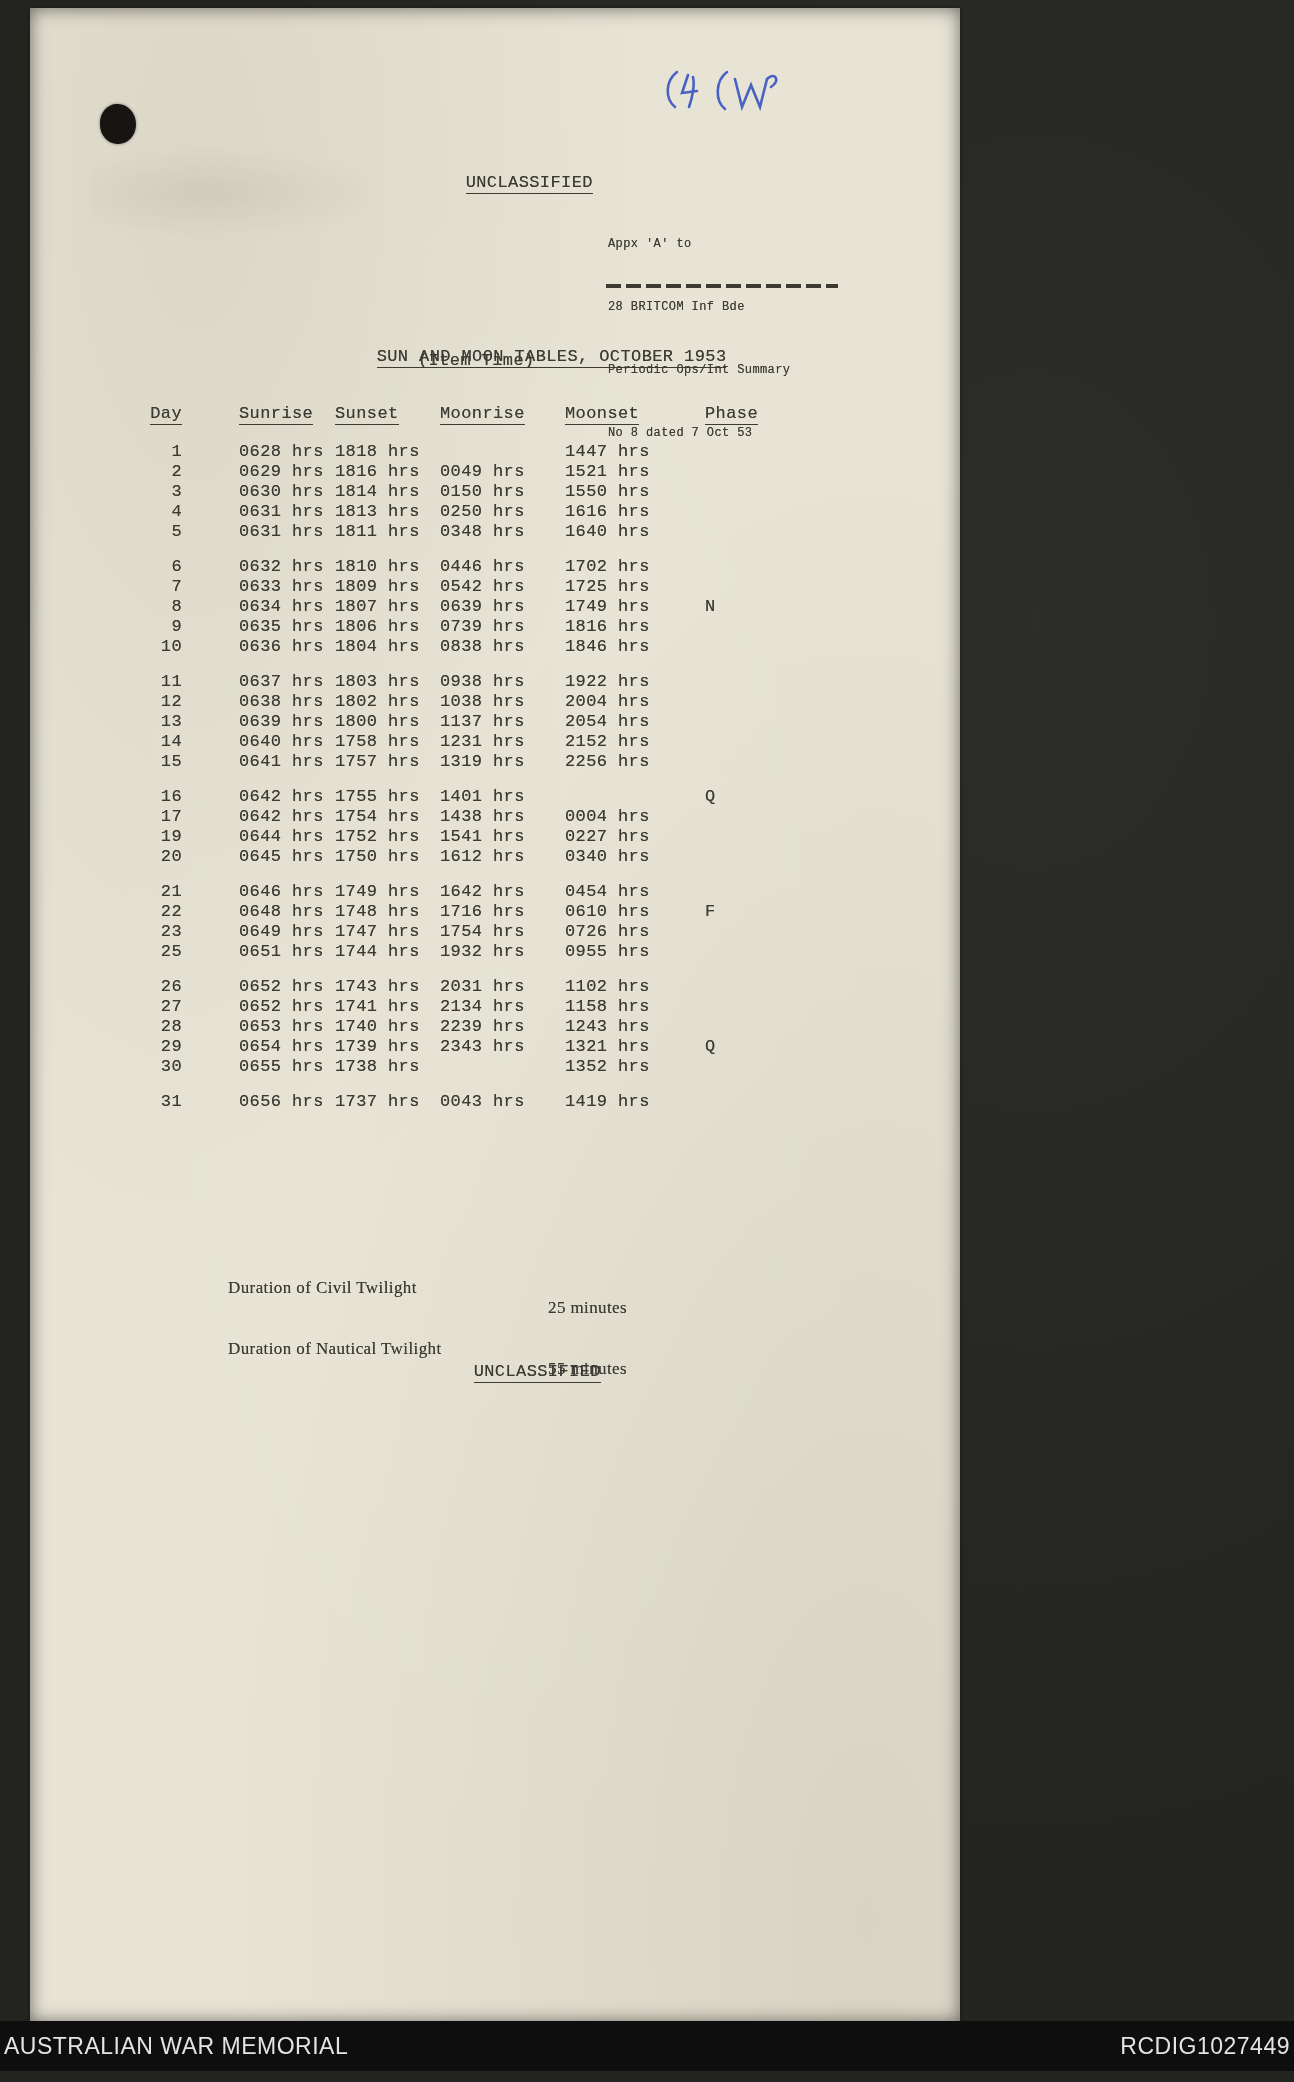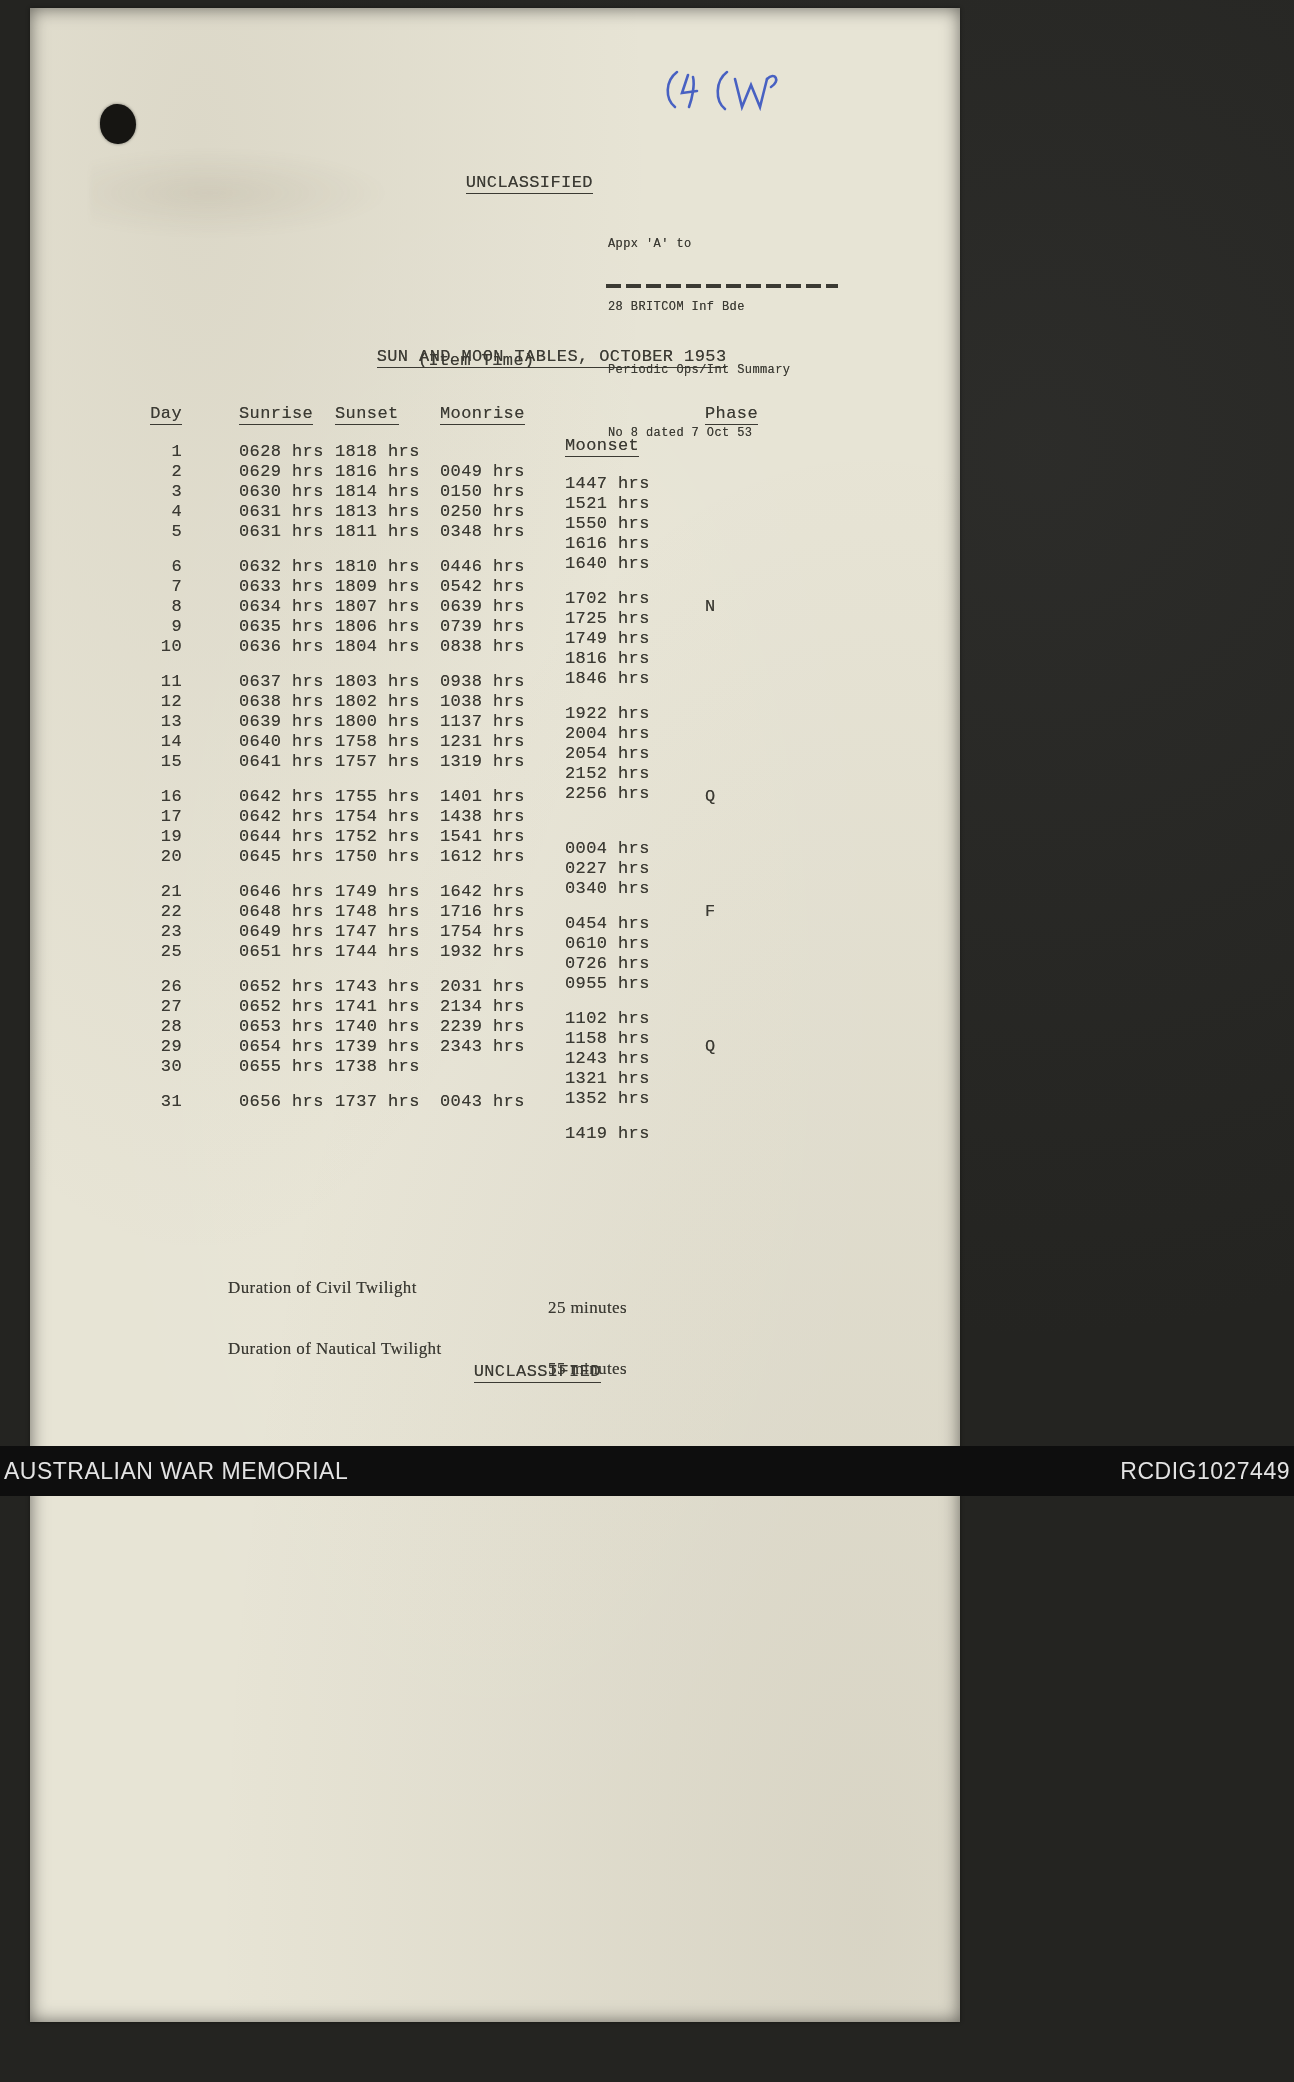--- a/index.html
+++ b/index.html
@@ -1,19 +1,19 @@
 <!DOCTYPE html>
 <html><head>
 <meta charset="utf-8">
 <style>
   * { margin:0; padding:0; box-sizing:border-box; }
   html,body { width:1294px; height:2082px; }
   body { background:#242421; font-family:"Liberation Mono","DejaVu Sans Mono",monospace; overflow:hidden; }
 
-  .scan { position:relative; width:1294px; height:1496px; background:
+  .scan { position:relative; width:1294px; height:2071px; background:
       radial-gradient(ellipse at 80% 30%, rgba(60,60,58,0.35), transparent 60%),
       #242421; }
 
   .paper { position:absolute; left:30px; top:8px; width:930px; height:2014px;
       background:
         radial-gradient(ellipse at 18% 8%, rgba(120,108,84,0.10), transparent 42%),
         radial-gradient(ellipse at 90% 95%, rgba(110,100,80,0.12), transparent 55%),
         radial-gradient(ellipse at 50% 50%, rgba(255,255,250,0.06), transparent 70%),
         #e7e4d5;
       box-shadow: 0 0 18px rgba(0,0,0,0.55) inset, 0 0 4px rgba(0,0,0,0.4);
@@ -47,21 +47,21 @@
   .header-row { position:relative; height:22px; margin-bottom:16px; }
   .trow { position:relative; height:20px; }
   .rgroup { margin-bottom:15px; }
   .rgroup:last-child { margin-bottom:0; }
   .cell { position:absolute; top:0; font-size:17px; letter-spacing:0.4px;
       text-shadow:0 0 0.6px rgba(59,58,51,0.65); white-space:pre; }
   .c0 { left:0; width:52px; text-align:right; }
   .c1 { left:85px;margin-left:24px; }
   .c2 { left:205px;text-align:center; }
   .c3 { left:310px; }
-  .c4 { left:435px;margin-top:32px; }
+  .c4 { left:435px; }
   .c5 { left:575px; }
   .hcell .hu { border-bottom:1.5px solid currentColor; padding-bottom:1px; }
 
   .notes { position:absolute; left:198px; top:1210px;font-family:Liberation Serif, serif; }
   .note-row { position:relative; height:21px; }
   .note-label { position:absolute; left:0; }
   .note-value { position:absolute; left:320px; }
 
   .footer { position:absolute; left:0; bottom:0; width:1294px; height:50px; background:#0e0e0e;
       display:flex; align-items:center; justify-content:space-between; padding:0 4px;

